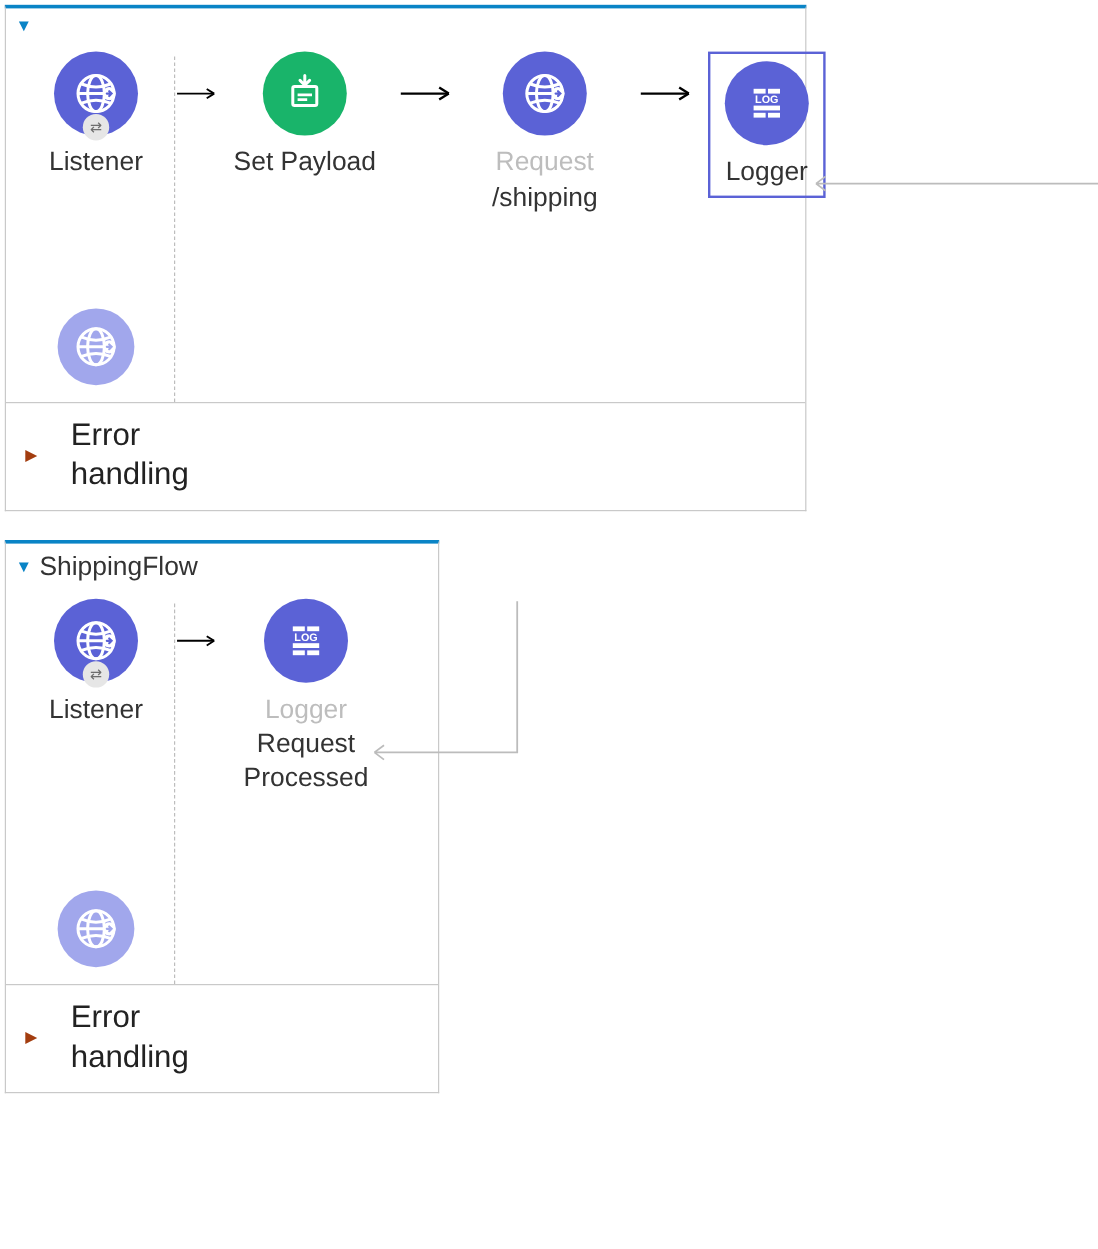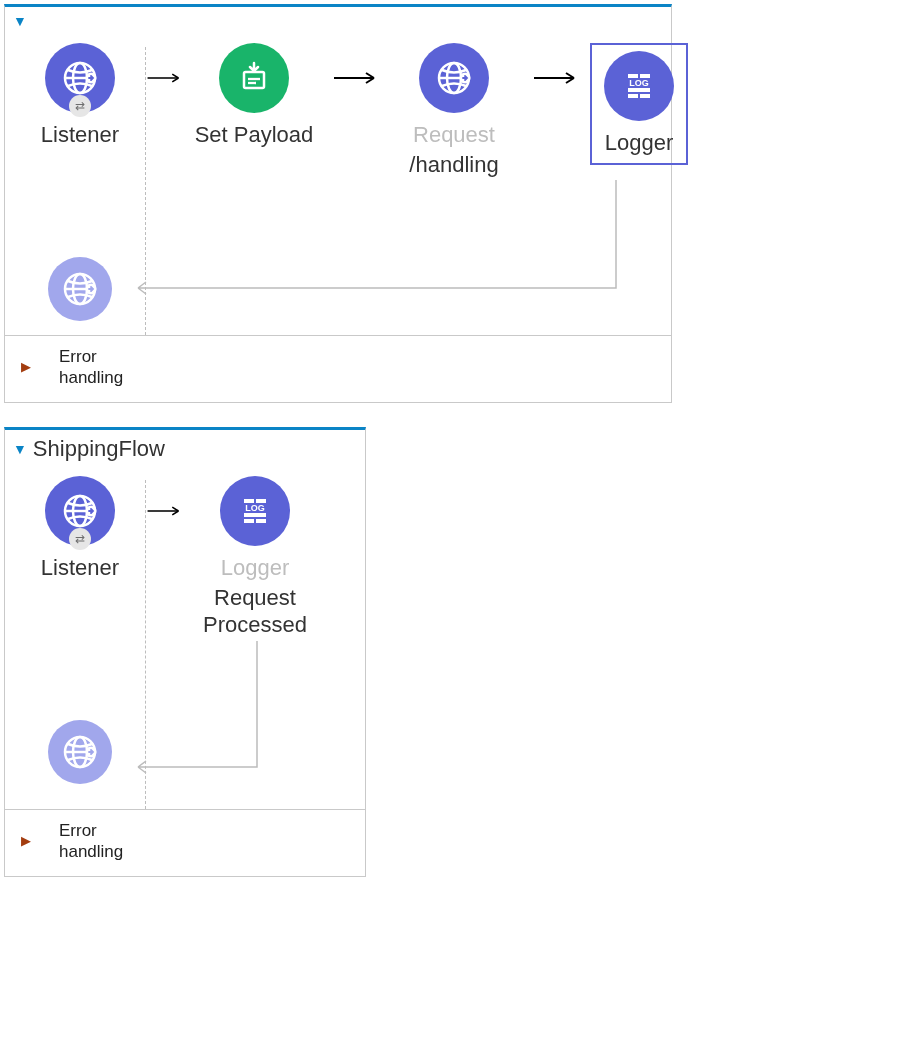--- a/index.html
+++ b/index.html
@@ -42,21 +42,20 @@
     width: 110px;
   }
   .divider-col {
     width: 1px;
     border-left: 1.5px dashed #bdbdbd;
     margin: 4px 10px 0 10px;
     align-self: stretch;
   }
   .process-col {
     display: flex;
-    flex-direction: column;
   }
   .process-row {
     display: flex;
     align-items: flex-start;
     gap: 0;
   }
   .node {
     display: flex;
     flex-direction: column;
     align-items: center;
@@ -106,21 +105,21 @@
     padding: 10px 16px 14px 16px;
     display: flex;
     align-items: center;
     gap: 28px;
   }
   .error-section .tri-right {
     color: #a33d0f;
     font-size: 13px;
   }
   .error-section .txt {
-    font-size: 17px;
+    font-size: 26px;
     line-height: 1.25;
   }
   .w-flow1 { width: 668px; }
   .w-flow2 { width: 362px; }
 </style>
 </head>
 <body>
 
 
 
@@ -221,21 +220,21 @@
             </svg>
         </div>
 
         <div class="node">
           <div class="circ blue">
             <svg width="40" height="40">
                 <use href="#ico-globe"></use>
               </svg>
           </div>
           <div class="lbl lbl-faded">Request</div>
-          <div class="sublbl">/handling</div>
+          <div class="sublbl">/shipping</div>
         </div>
 
         <div class="arrow">
           <svg width="44" height="20" viewBox="0 0 44 20">
               <use href="#arrowhead"></use>
             </svg>
         </div>
 
         <div class="node" style="width:118px">
           <div class="selected-frame">

